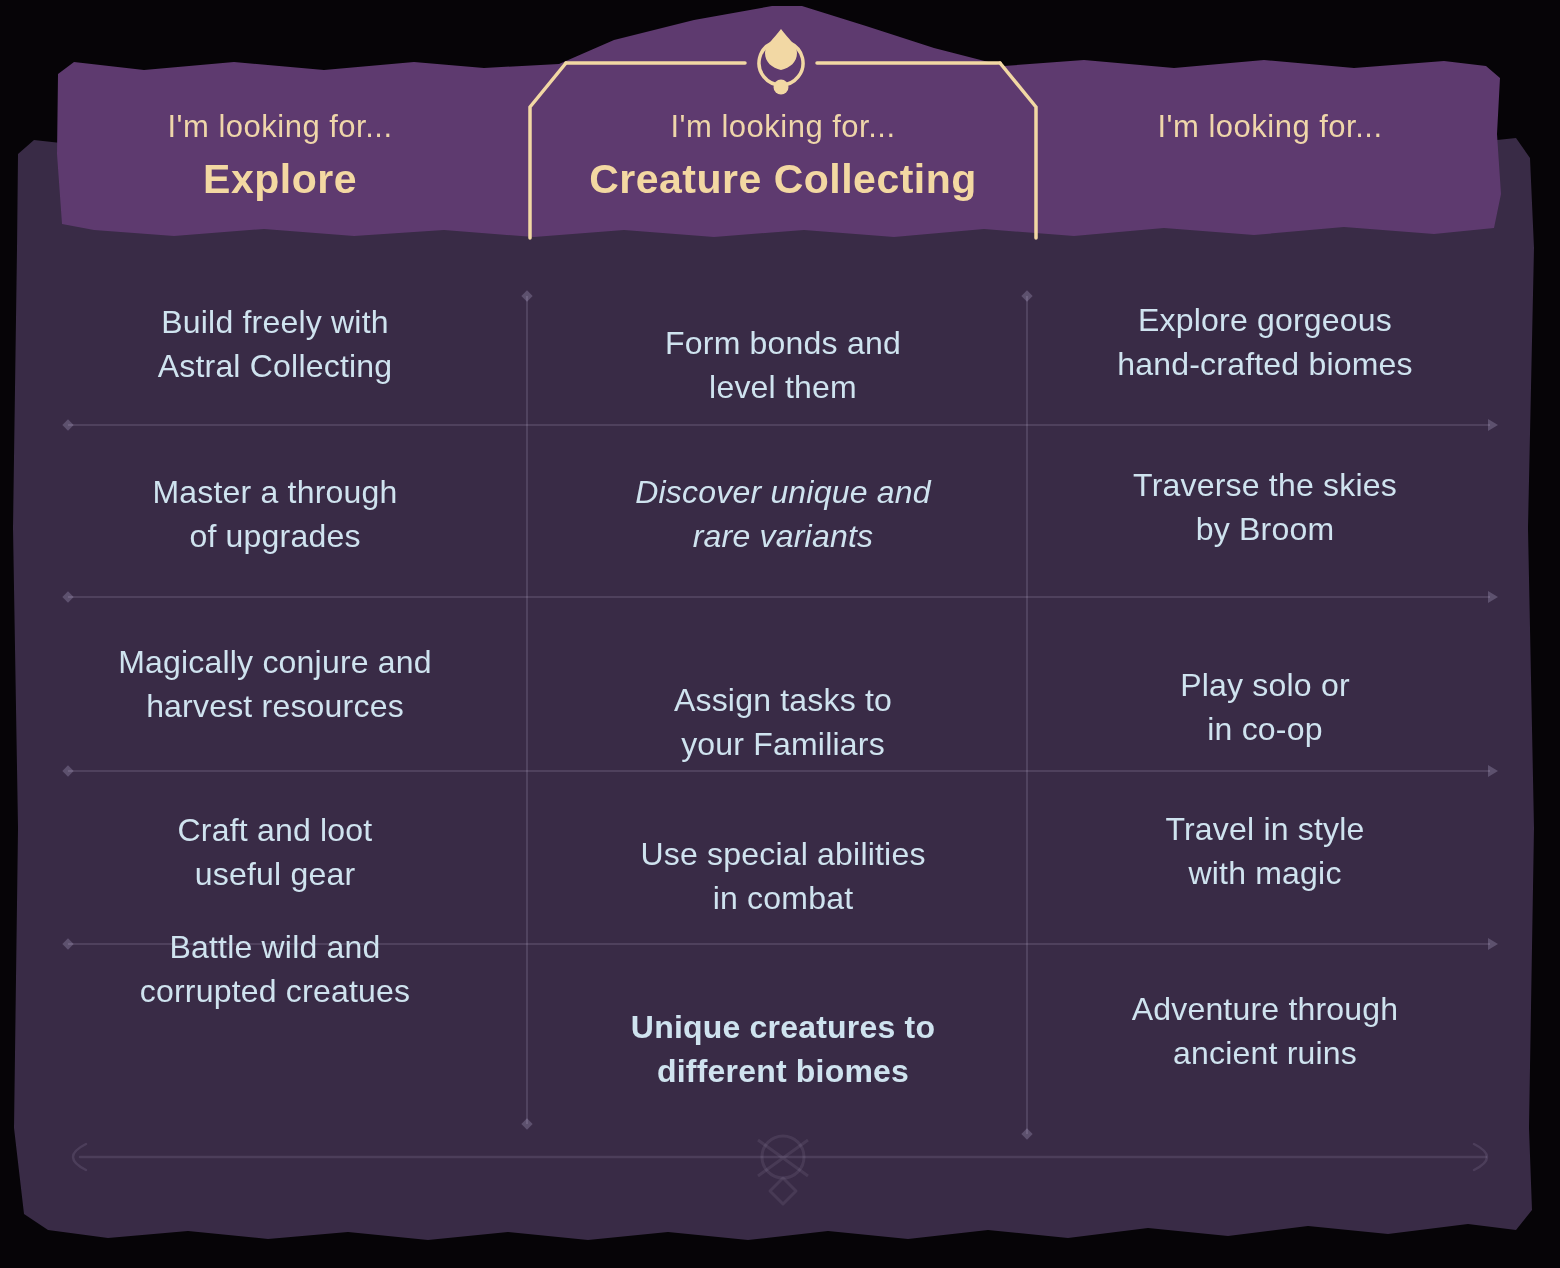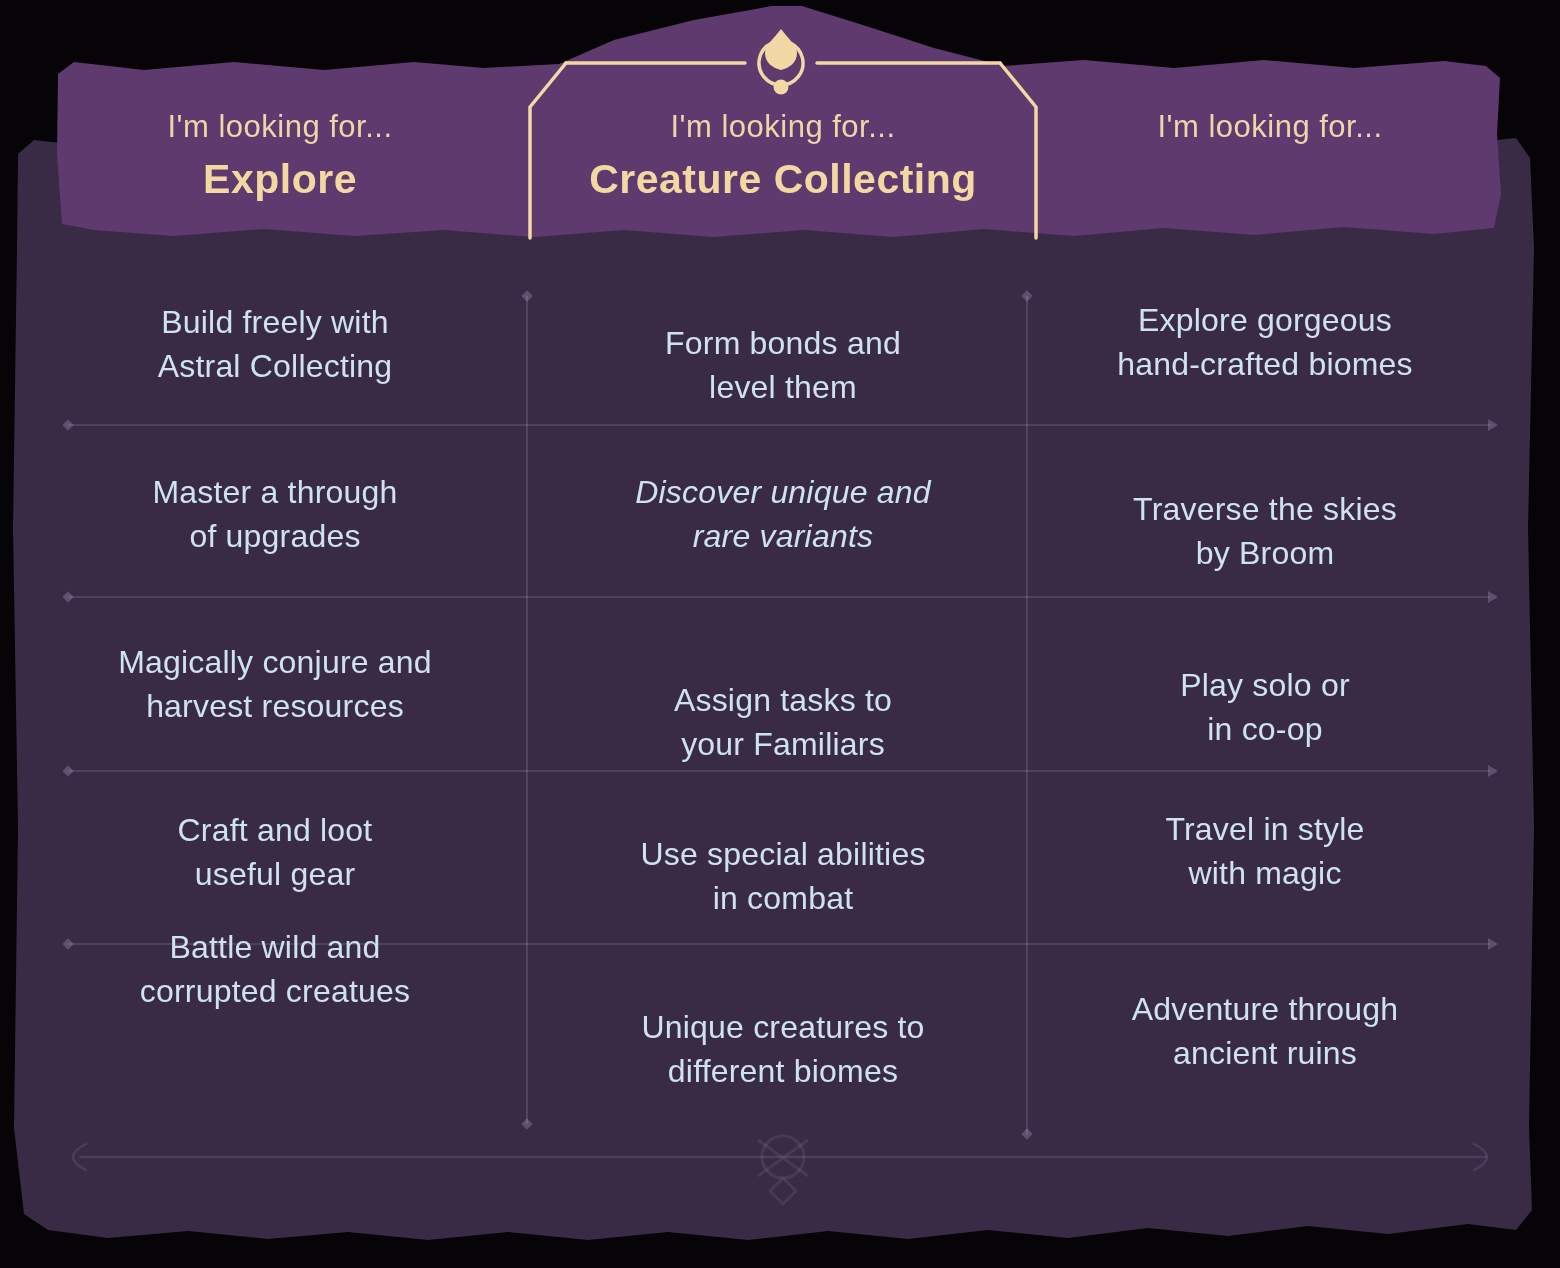--- a/index.html
+++ b/index.html
@@ -84,22 +84,22 @@
   .h1{top:424px;} .h2{top:596px;} .h3{top:770px;} .h4{top:943px;}
 
   
   .cell{
     position:absolute;width:460px;text-align:center;
     color:#cfe3ef;font-size:32px;line-height:1.36;letter-spacing:.2px;
     white-space:pre-line;
   }
   .col1{left:45px;} .col2{left:553px;} .col3{left:1035px;}
   .c1r1{top:301px;} .c1r2{top:471px;} .c1r3{top:641px;} .c1r4{top:809px;} .c1r5{top:926px;}
-  .c2r1{top:322px;} .c2r2{top:471px;font-style:italic;} .c2r3{top:664px;margin-top:15px;} .c2r4{top:833px;} .c2r5{top:1006px;}
-  .c3r1{top:299px;} .c3r2{top:488px;} .c3r3{top:664px;} .c3r4{top:808px;} .c3r5{top:988px;}
+  .c2r1{top:322px;} .c2r2{top:471px;font-style:italic;} .c2r3{top:664px;margin-top:15px;} .c2r4{top:833px;} .c2r5{top:1006px;font-weight:bold;}
+  .c3r1{top:299px;} .c3r2{top:464px;} .c3r3{top:664px;} .c3r4{top:808px;} .c3r5{top:988px;}
 
   
   .footer-svg{position:absolute;left:0;top:1120px;width:1560px;height:120px;pointer-events:none;}
 </style>
 </head>
 <body>
 
 <div class="panel"></div>
 
 <div class="band"></div>

